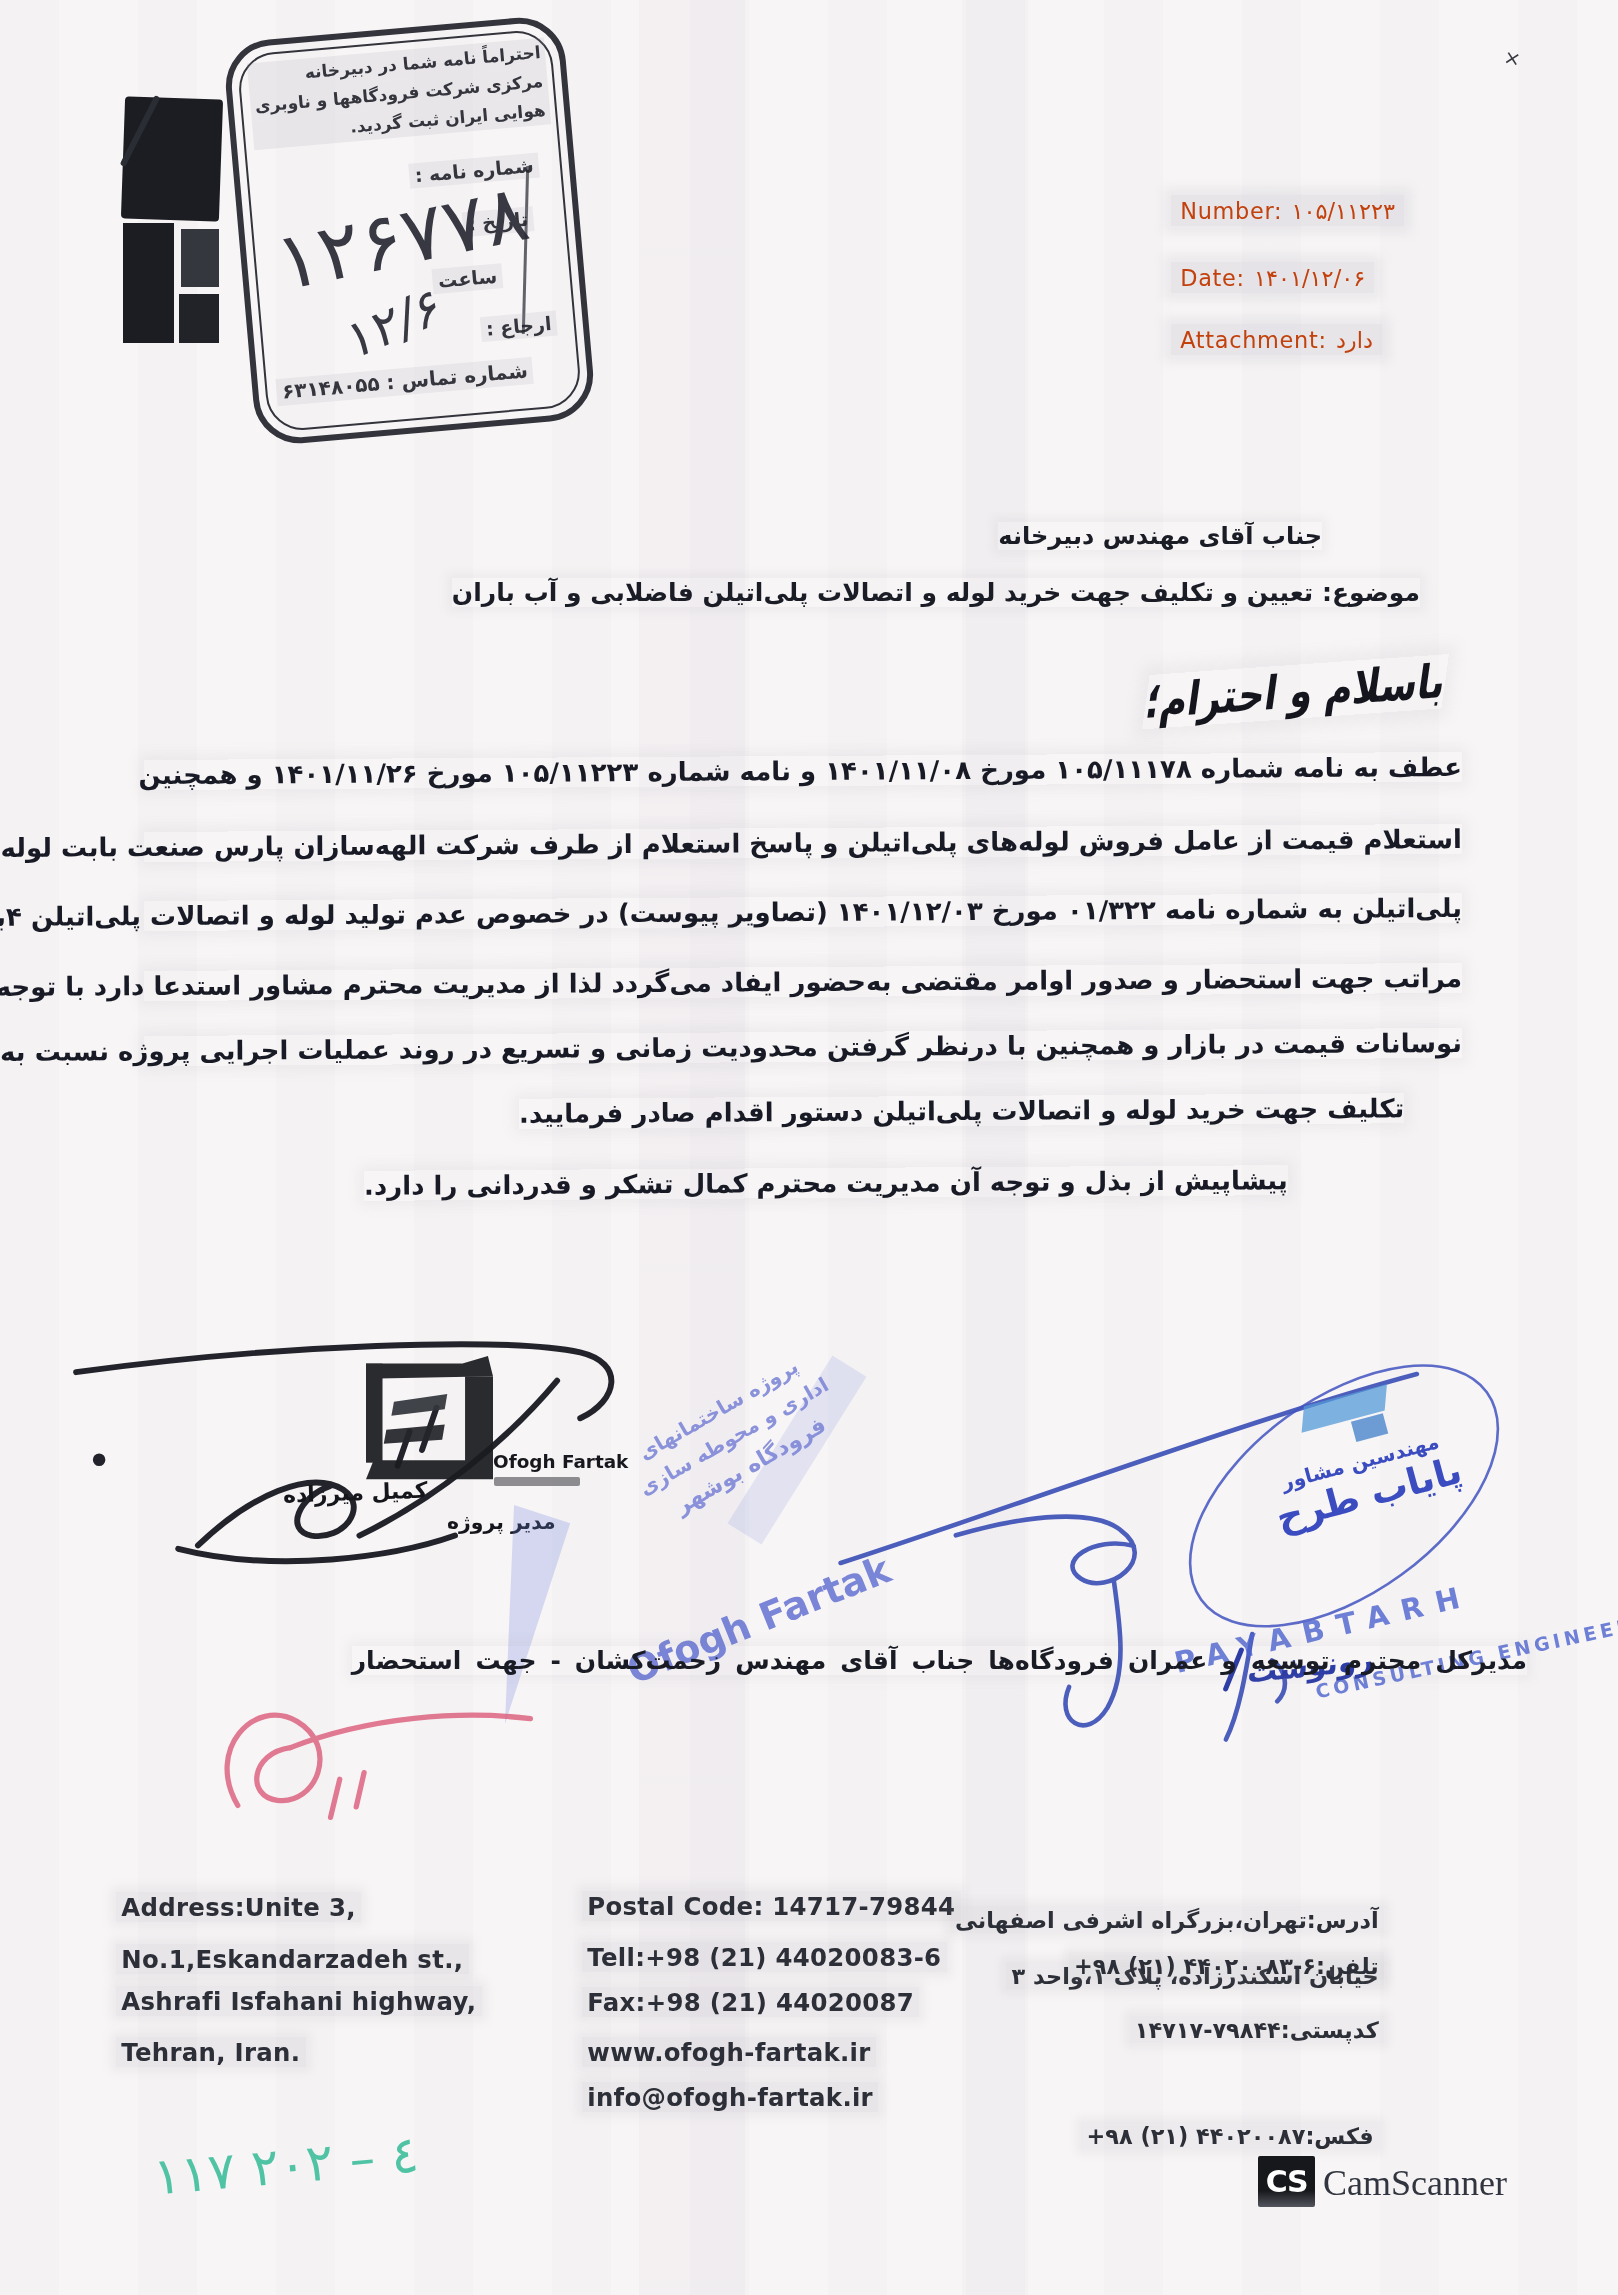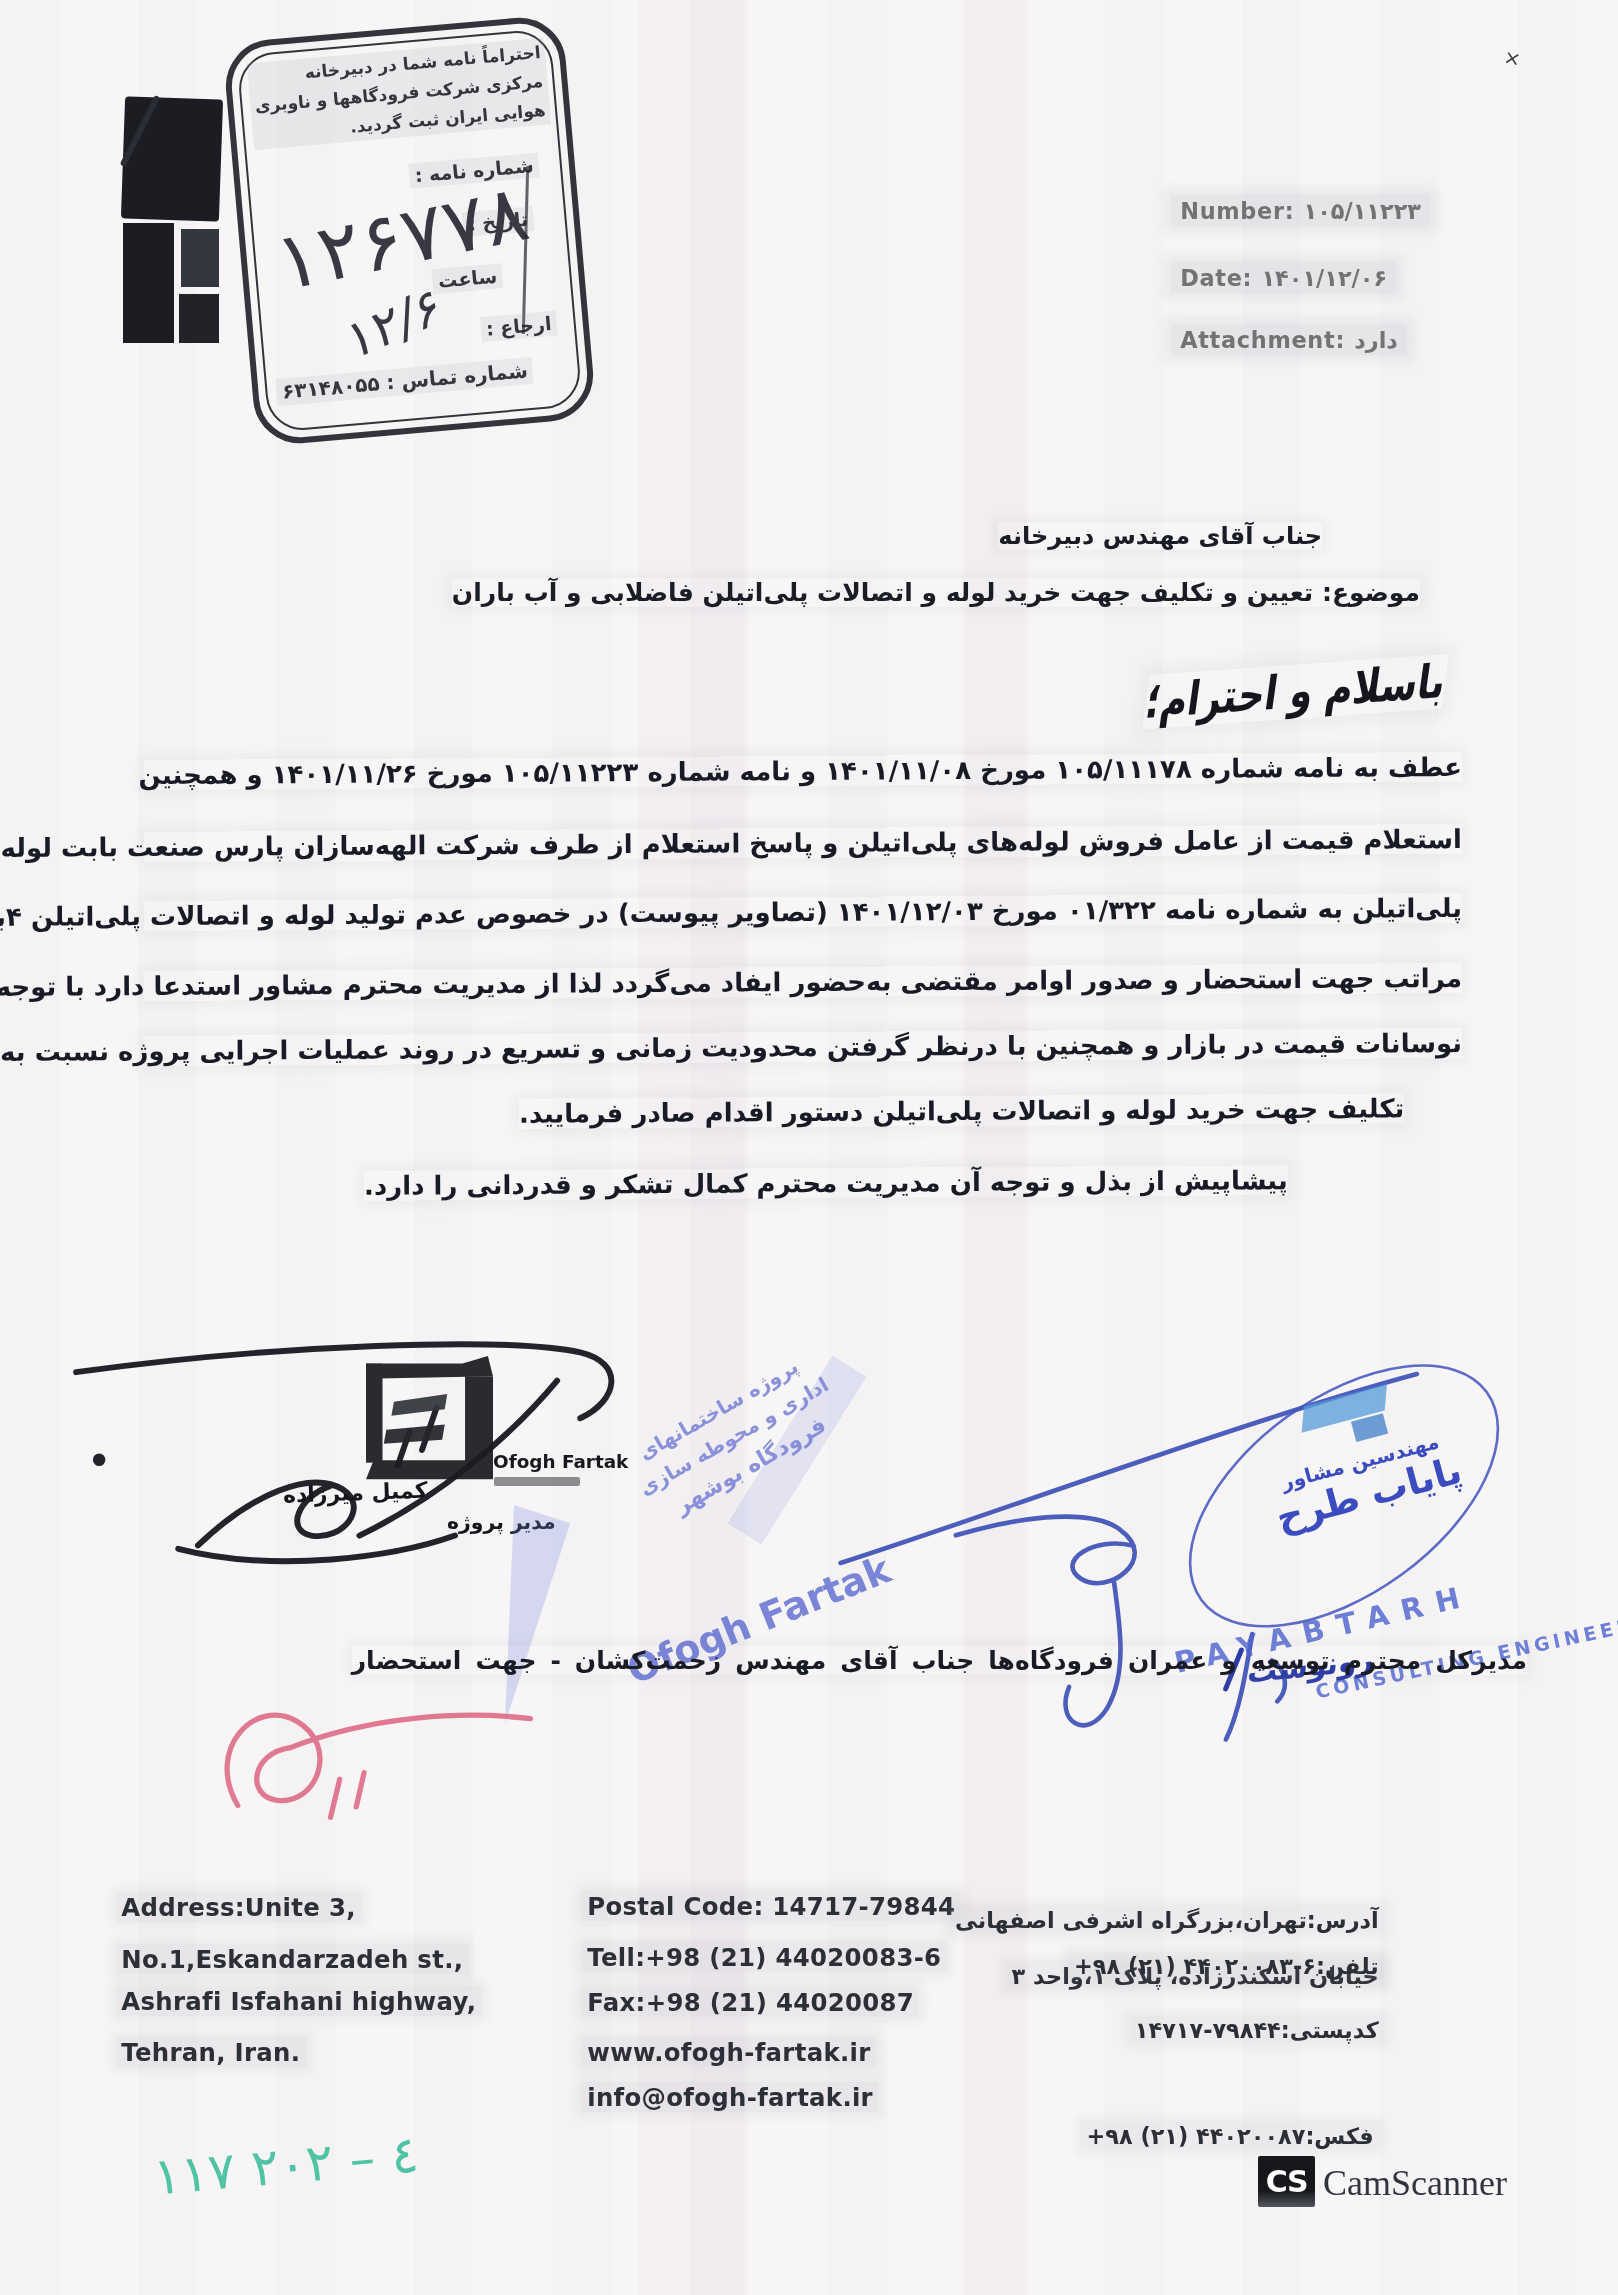--- a/index.html
+++ b/index.html
@@ -28,21 +28,21 @@
   .regnote{position:absolute;top:16px;right:14.5px;width:298px;font-size:17px;font-weight:bold;
     line-height:29px;direction:rtl;text-align:right;}
   .regnote span{display:block;background:rgba(150,150,162,0.15);padding:0 4px;}
   .reglabel{position:absolute;font-size:19px;font-weight:bold;direction:rtl;
     background:rgba(150,150,162,0.14);padding:1.3px 5.3px;white-space:nowrap;}
   .hand{font-weight:400;color:#2a2b36;white-space:nowrap;}
 
   
   .field-row{display:flex;gap:9.2px;align-items:baseline;white-space:nowrap;
     background:rgba(148,152,165,0.16);box-shadow:0 0 10.5px 6.6px rgba(148,152,165,0.13);
-    padding:2.6px 9.2px;font-size:22.4px;font-weight:bold;color:#737373;letter-spacing:0.7px;}
+    padding:2.6px 9.2px;font-size:22.4px;font-weight:normal;color:#c2410c;letter-spacing:0.7px;}
 
   .reciline{white-space:nowrap;font-size:24px;font-weight:bold;color:#1b1d26;
     box-shadow:0 0 9.2px 5.3px rgba(140,143,158,0.08);}
   .salut{font-size:37px;font-weight:bold;color:#14151d;white-space:nowrap;
     transform:rotate(-4deg) skewX(-12deg) scaleY(1.25);transform-origin:right top;
     box-shadow:0 0 12px 8px rgba(140,143,158,0.08);}
 
   .bodyline{width:1318px;left:144px;font-size:26px;font-weight:bold;color:#181b25;
     direction:rtl;text-align:justify;text-align-last:justify;white-space:nowrap;
     transform:rotate(-0.35deg);

